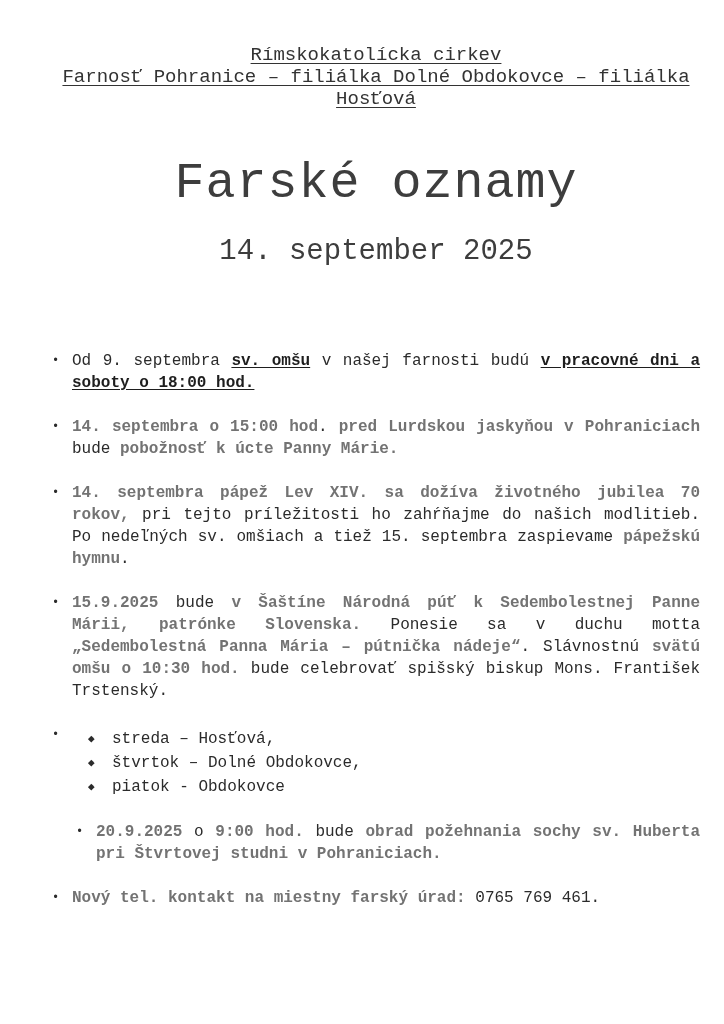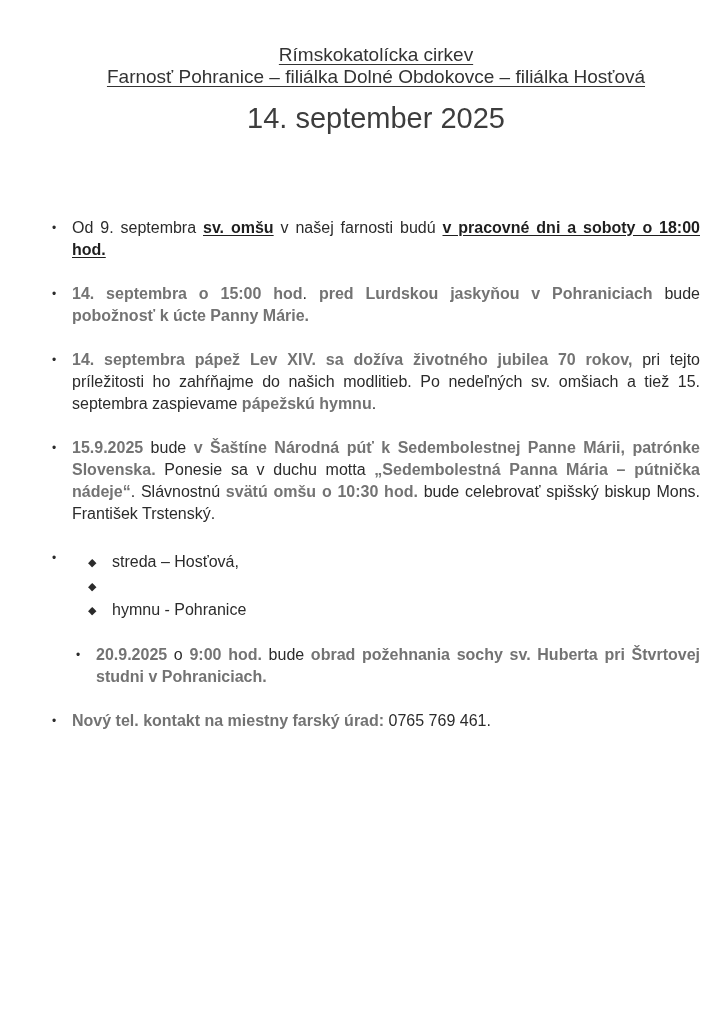--- a/index.html
+++ b/index.html
@@ -2,21 +2,21 @@
 <html><head>
 <meta charset="utf-8">
 <style>
   html, body { margin:0; padding:0; background:#ffffff; }
   .page {
     position:relative;
     width:724px; height:1024px;
     background:#ffffff;
     box-sizing:border-box;
     padding:44px 24px 0 52px;
-    font-family:Liberation Sans, sans-serif;
+    font-family:Liberation Mono, monospace;
     color:#2b2b2b;
     overflow:hidden;
   }
   .doc-header { text-align:center; font-size:19px; line-height:22px; color:#333; }
   .doc-header .hline {
     display:inline-block;
     text-decoration:underline;
     text-underline-offset:3px;
   }
   .doc-title {
@@ -25,21 +25,21 @@
     font-weight:400;
     color:#3d3d3d;
     margin-top:46px;
     line-height:1.1;
     letter-spacing:1px;
   }
   .doc-date {
     text-align:center;
     font-size:29px;
     color:#3d3d3d;
-    margin-top:15px;
+    margin-top:25px;
     line-height:1.1;
   }
   .content { margin-top:82px; font-size:16px; }
   .item { display:flex; margin-bottom:22px; }
   .item.indented { margin-left:24px; }
   .marker {
     flex:0 0 20px; width:20px;
     font-size:12px; line-height:22px;
     color:#2b2b2b;
   }
@@ -57,20 +57,21 @@
 </head>
 <body>
 
 <div class="page">
 
   <div class="doc-header">
     <div><span class="hline">Rímskokatolícka cirkev</span></div>
     <div><span class="hline">Farnosť Pohranice – filiálka Dolné Obdokovce – filiálka Hosťová</span></div>
   </div>
 
+  <div class="doc-title">Farské oznamy</div>
   <div class="doc-date">14. september 2025</div>
 
   <div class="content">
 
     <div class="item">
       <span class="marker">•</span>
       <div class="body"><span>Od 9. septembra </span><span class="bu">sv. omšu</span><span> v našej farnosti budú </span><span class="bu">v pracovné dni a soboty o 18:00 hod.</span></div>
     </div>
 
     <div class="item">
@@ -91,24 +92,25 @@
     <div class="item">
       <span class="marker">•</span>
       <div class="body">
         <div class="sublist">
           <div class="subitem">
               <span class="dmarker">◆</span>
               <span>streda – Hosťová,</span>
             </div>
           <div class="subitem">
               <span class="dmarker">◆</span>
+              <span>štvrtok – Dolné Obdokovce,</span>
             </div>
           <div class="subitem">
               <span class="dmarker">◆</span>
-              <span>hymnu - Pohranice</span>
+              <span>piatok - Obdokovce</span>
             </div>
         </div>
       </div>
     </div>
 
     <div class="item indented">
       <span class="marker">•</span>
       <div class="body"><span class="b">20.9.2025</span><span> o </span><span class="b">9:00 hod.</span><span> bude </span><span class="b">obrad požehnania sochy sv. Huberta pri Štvrtovej studni v Pohraniciach.</span></div>
     </div>
 

